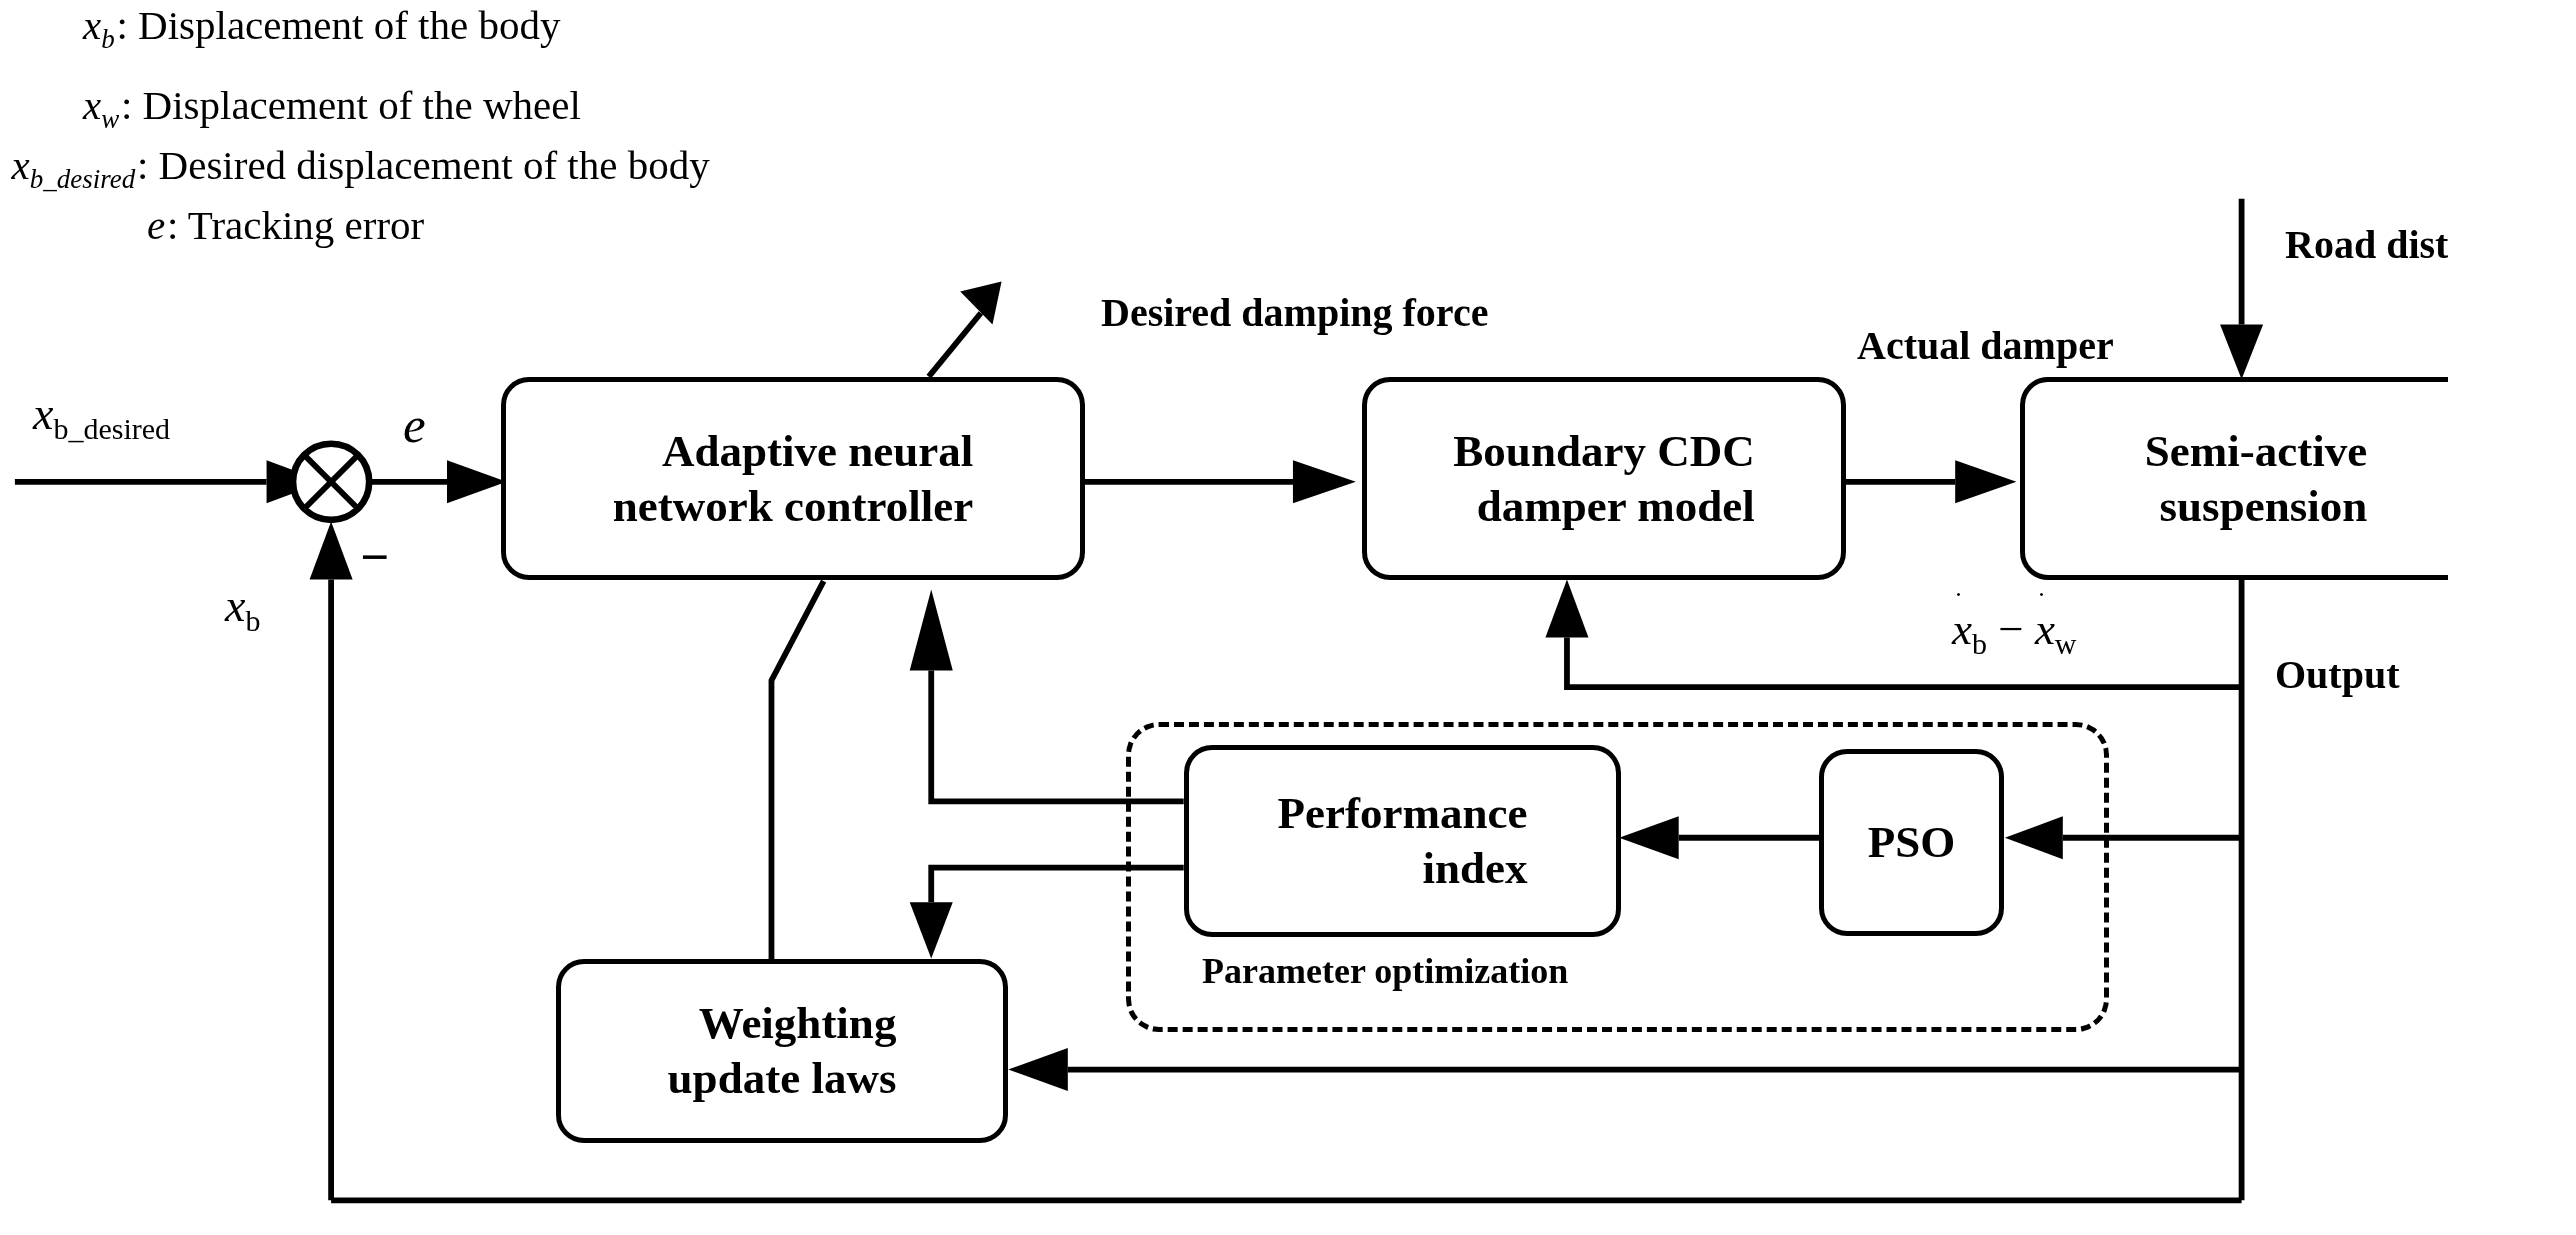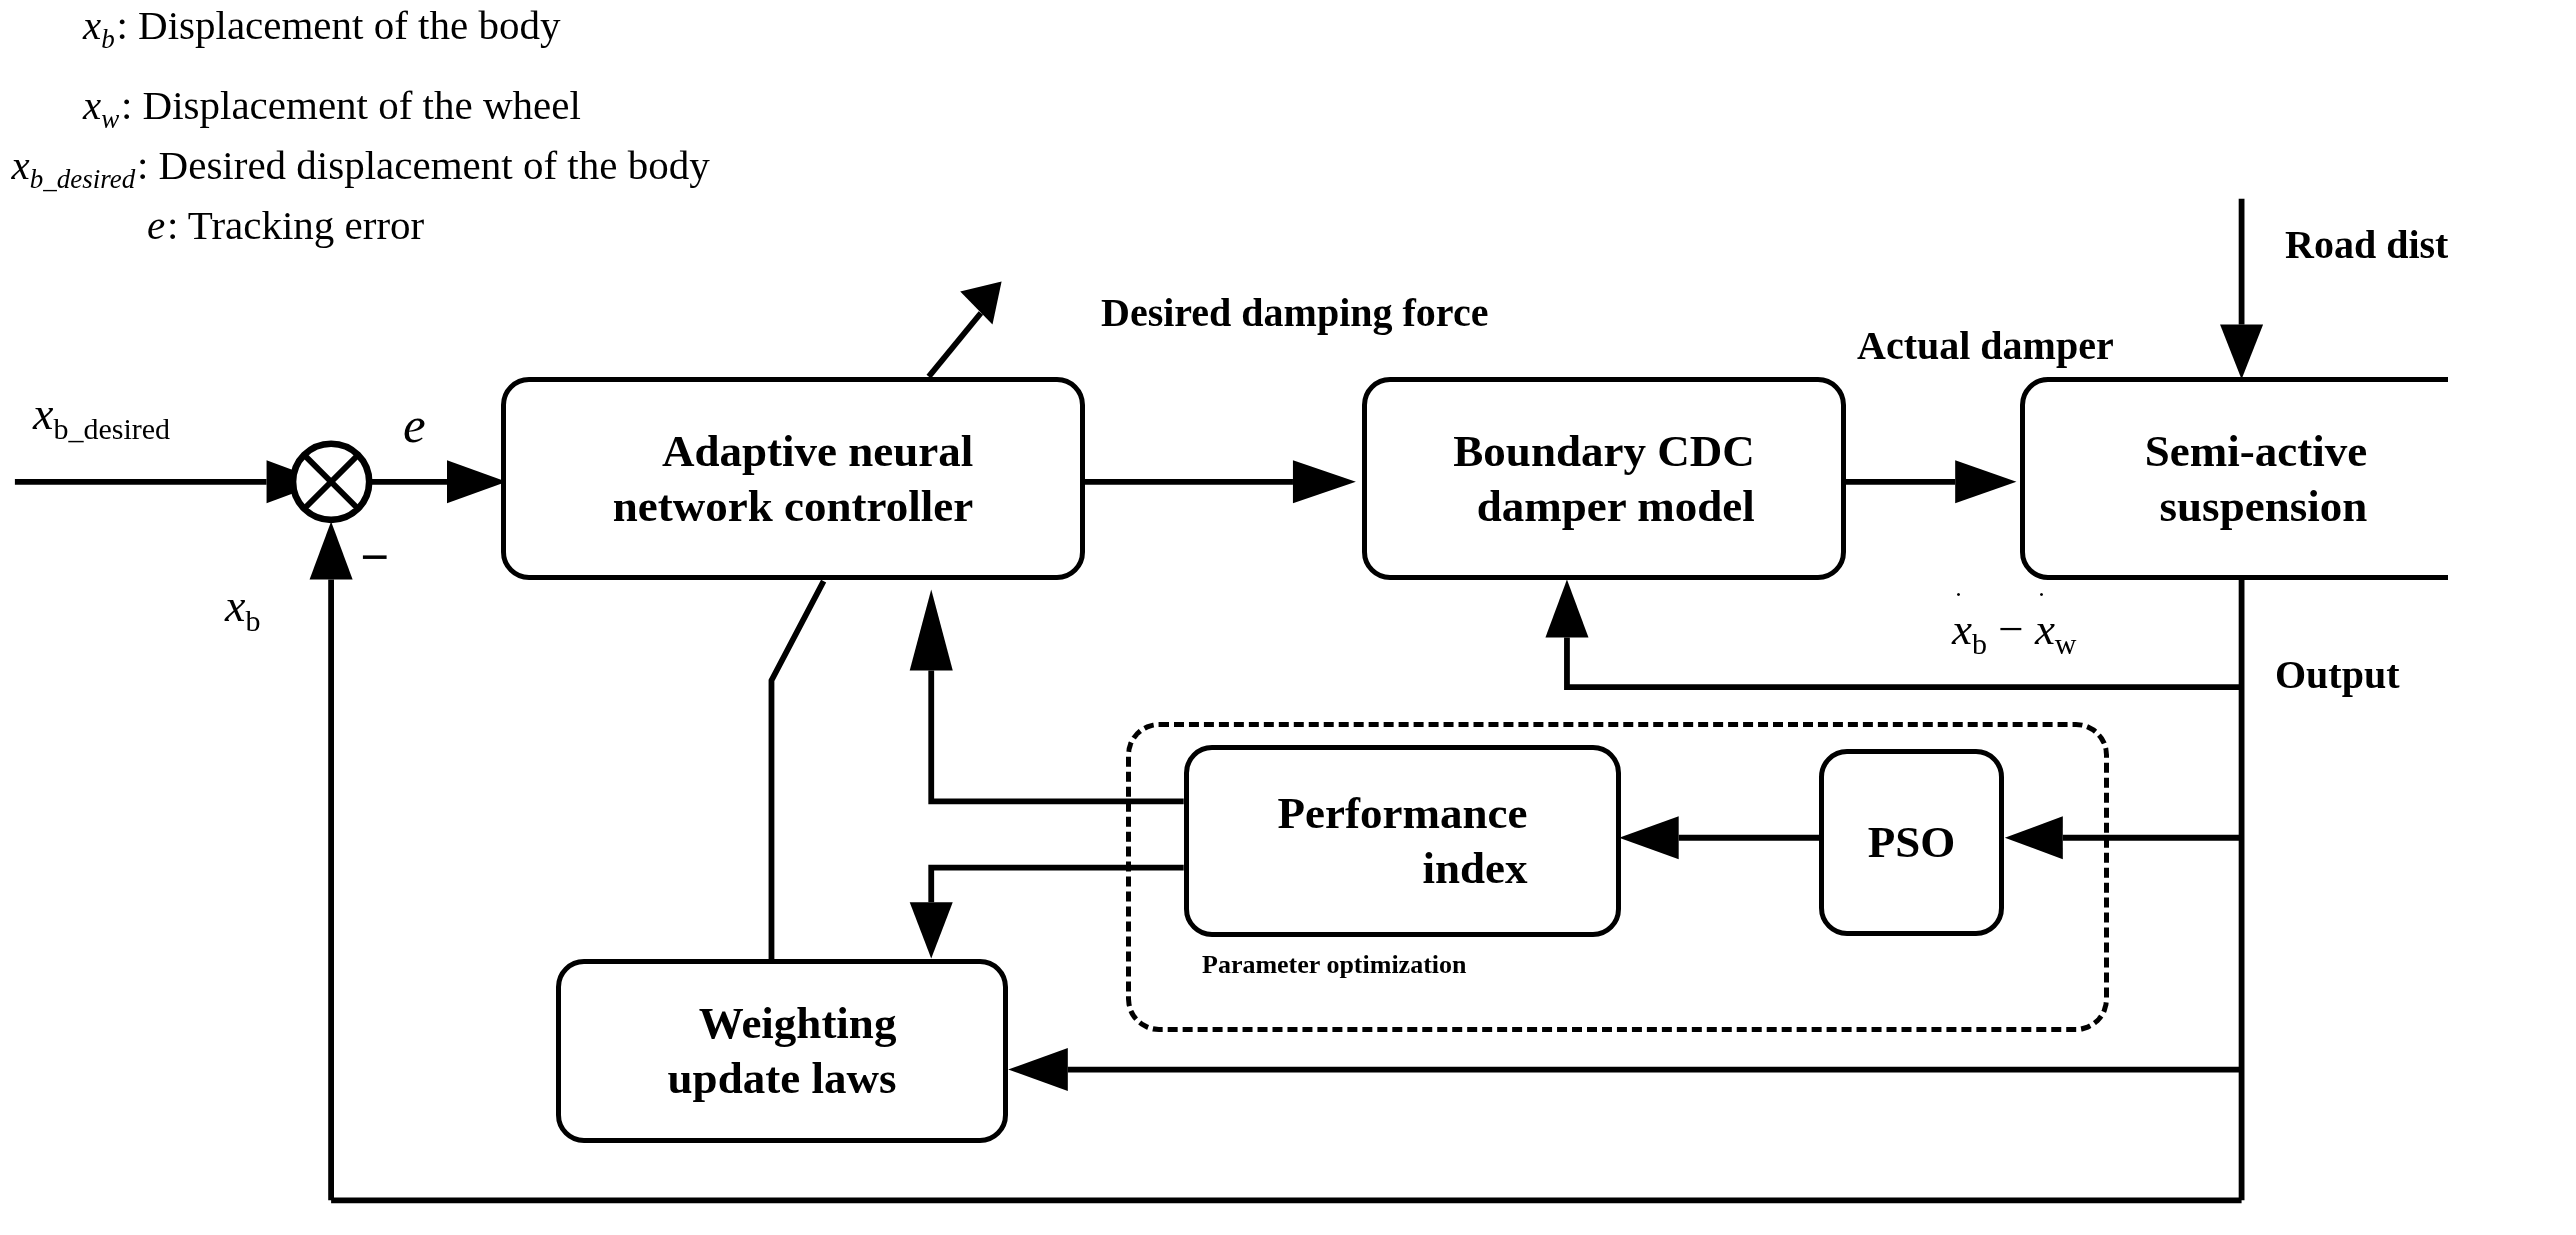--- a/index.html
+++ b/index.html
@@ -78,21 +78,21 @@
     position: absolute;
     box-sizing: border-box;
     border: 5.8px dashed #000;
     border-radius: 33px;
     background: transparent;
     z-index: 2;
   }
   .dash-label {
     position: absolute;
     font-weight: bold;
-    font-size: 26px;
+    font-size: 36px;
     color: #000;
     white-space: nowrap;
     z-index: 5;
   }
 
   
   .lbl {
     position: absolute;
     color: #000;
     white-space: nowrap;

